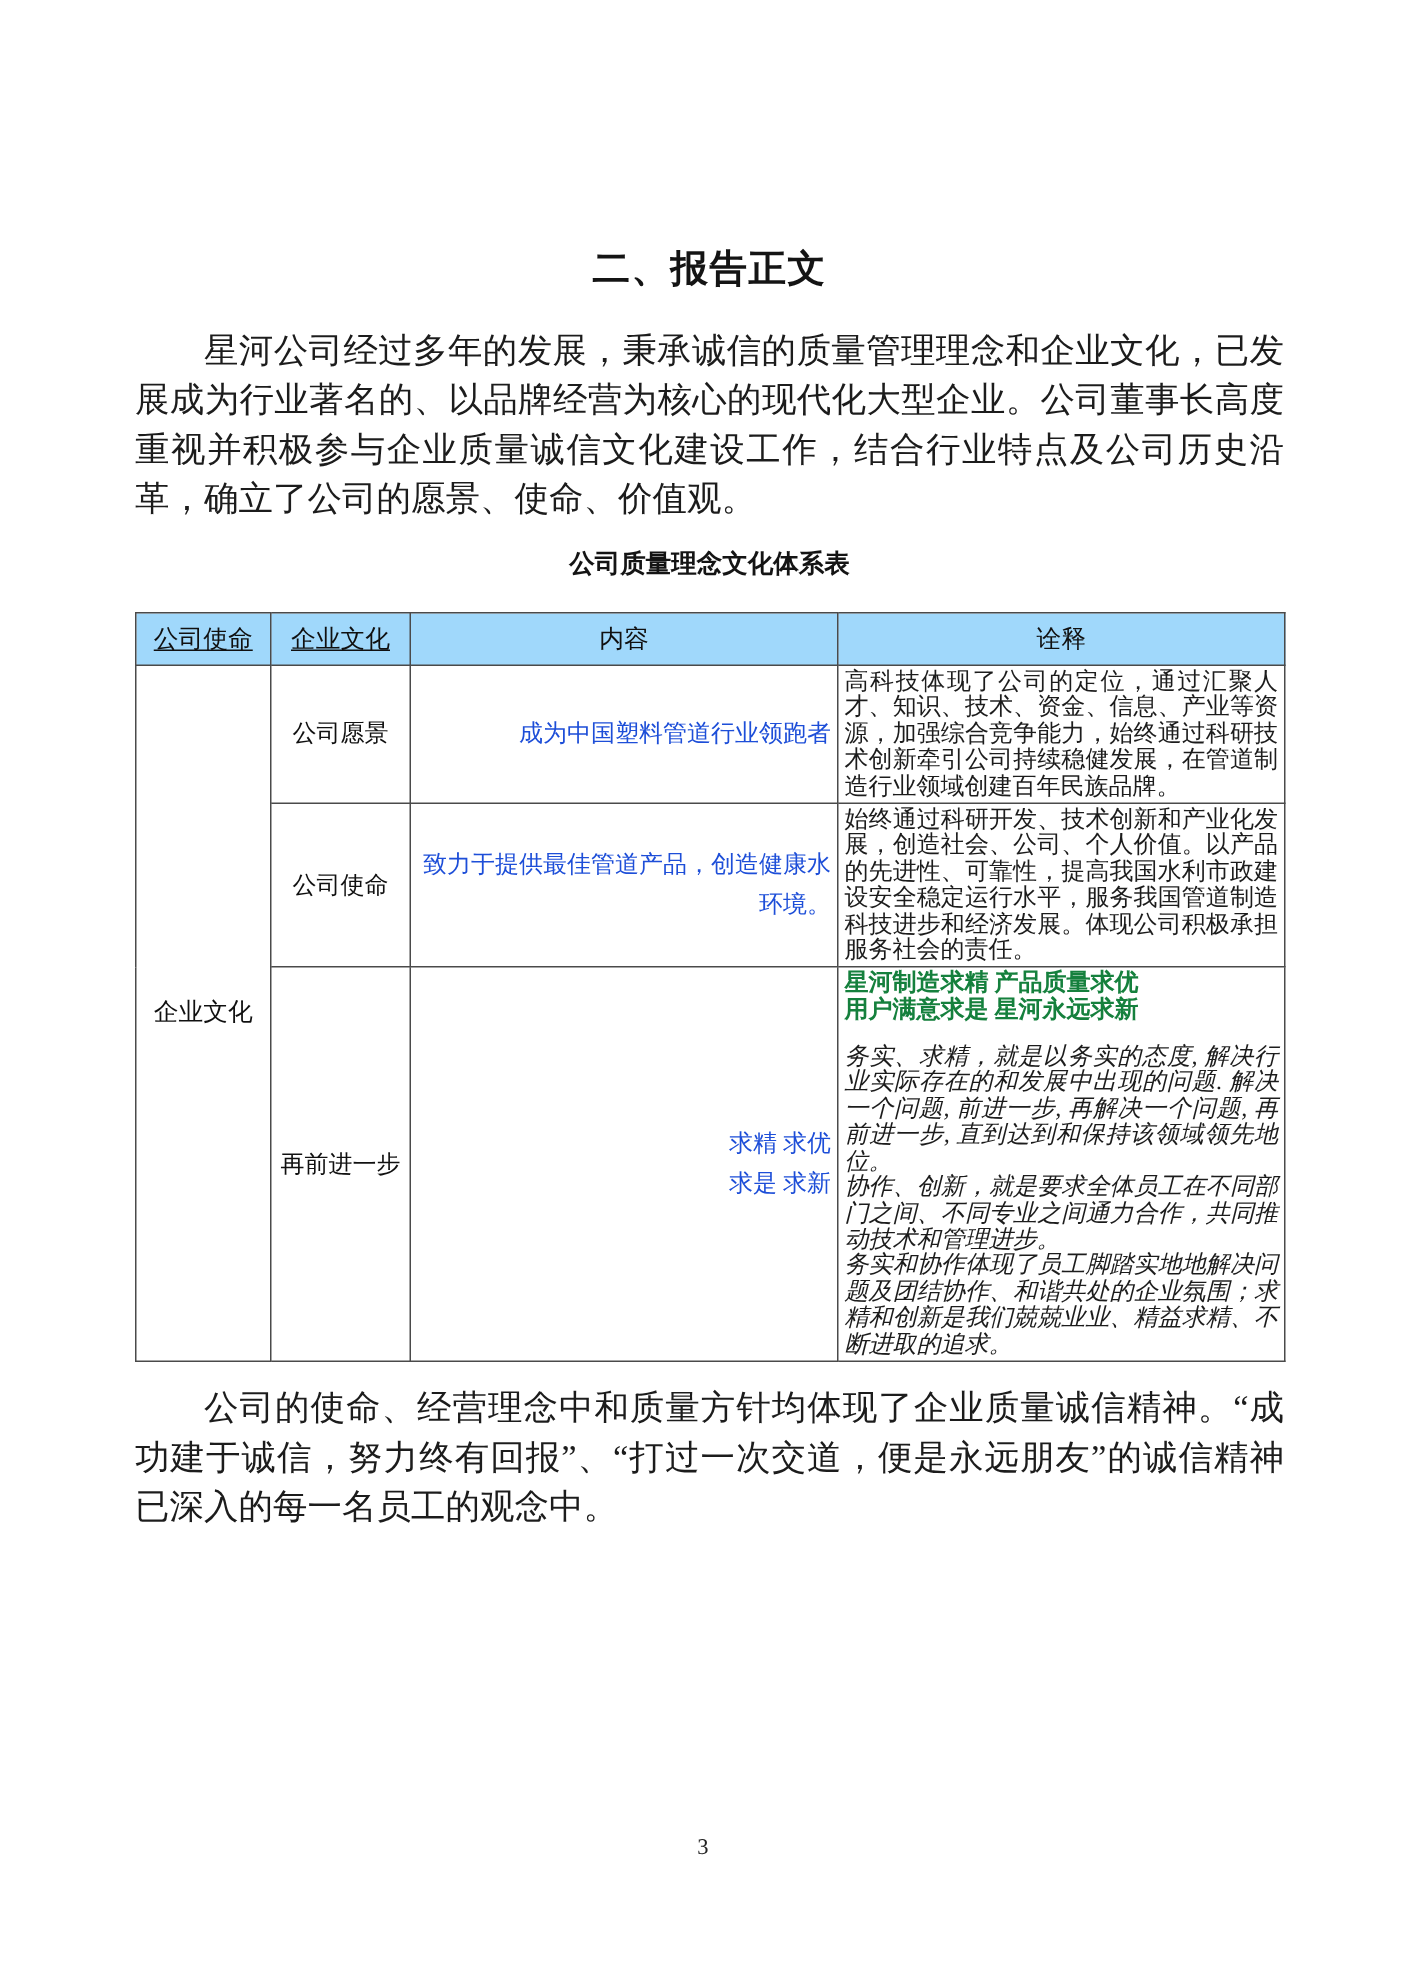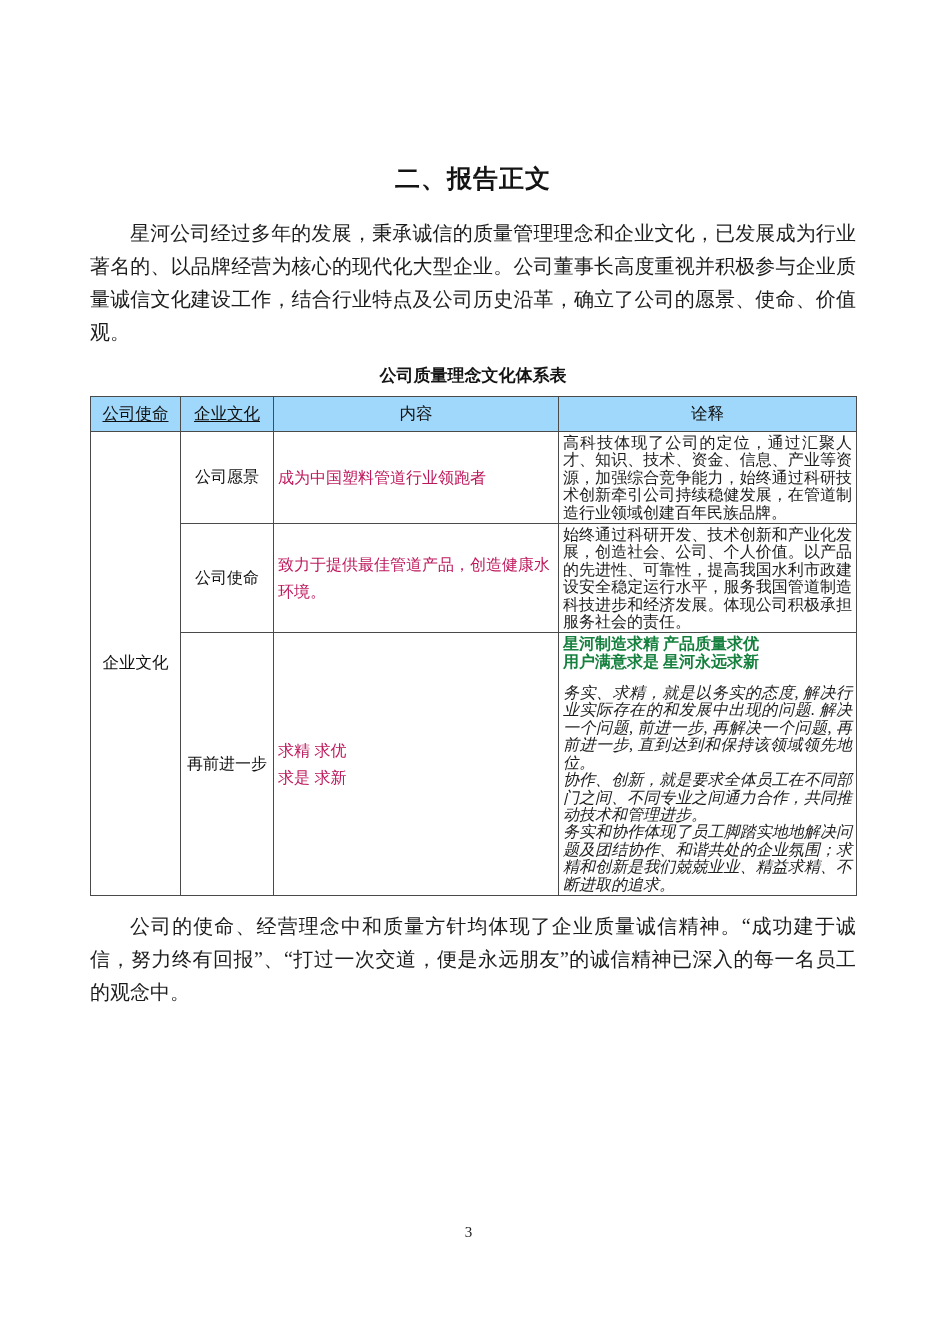--- a/index.html
+++ b/index.html
@@ -50,40 +50,40 @@
     padding-left: 20px;
     color: #141414;
   }
   .sub-heading .underline {
     text-decoration: underline;
     text-underline-offset: 2px;
   }
 
   
   p.body {
-    font-size: 20px;
+    font-size: 23px;
     line-height: 33px;
     margin: 0;
     text-align: justify;
     text-justify: inter-ideograph;
     text-indent: 2em;
     color: #1c1c1c;
   }
   p.p-intro { padding-top: 22px; }
   p.p-after-table { padding-top: 14px; }
   p.p-last { padding-top: 11px; }
 
   
   .table-caption {
     text-align: center;
     font-size: 17px;
     font-weight: bold;
     margin: 0;
     padding-top: 15px;
-    padding-bottom: 9px;
+    padding-bottom: 21px;
     color: #141414;
     font-family: "Liberation Sans", "DejaVu Sans", sans-serif;
   }
 
   
   table.culture-table {
     border-collapse: collapse;
     width: 766px;
     table-layout: fixed;
     margin: 0;
@@ -118,25 +118,25 @@
     font-family: "Liberation Sans", "DejaVu Sans", sans-serif;
     color: #101010;
   }
   td.cell-culture {
     text-align: center;
     font-size: 16px;
     font-family: "Liberation Sans", "DejaVu Sans", sans-serif;
     color: #101010;
   }
   td.cell-content {
-    text-align: left;
+    text-align: right;
     font-size: 16px;
     line-height: 27px;
-    font-family: Liberation Sans, sans-serif;
-    color: #be185d;
+    font-family: Liberation Serif, serif;
+    color: #1d4ed8;
     padding: 6px 10px;
   }
   td.cell-explain {
     font-size: 16px;
     line-height: 17.4px;
     text-align: justify;
     text-justify: inter-ideograph;
     vertical-align: top;
     padding: 4px 5px 4px 6px;
     color: #1c1c1c;

